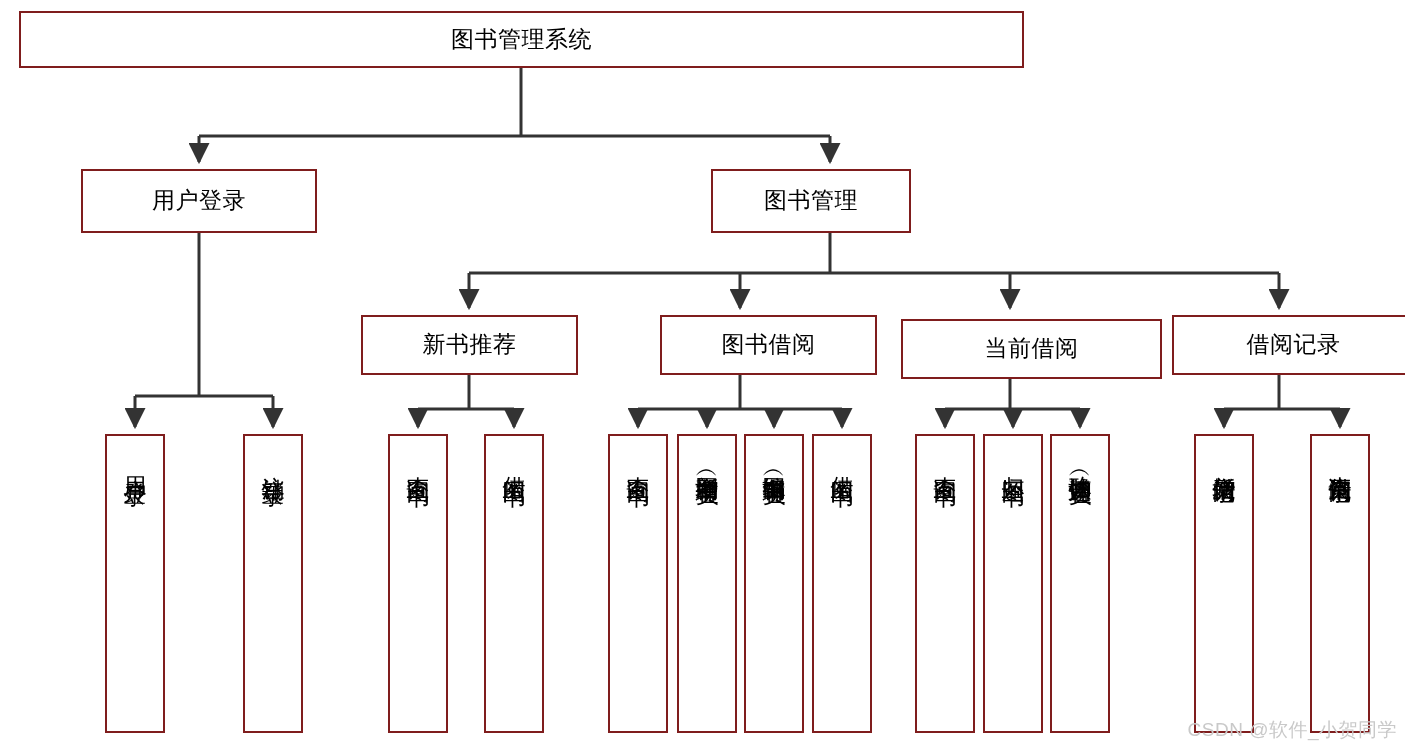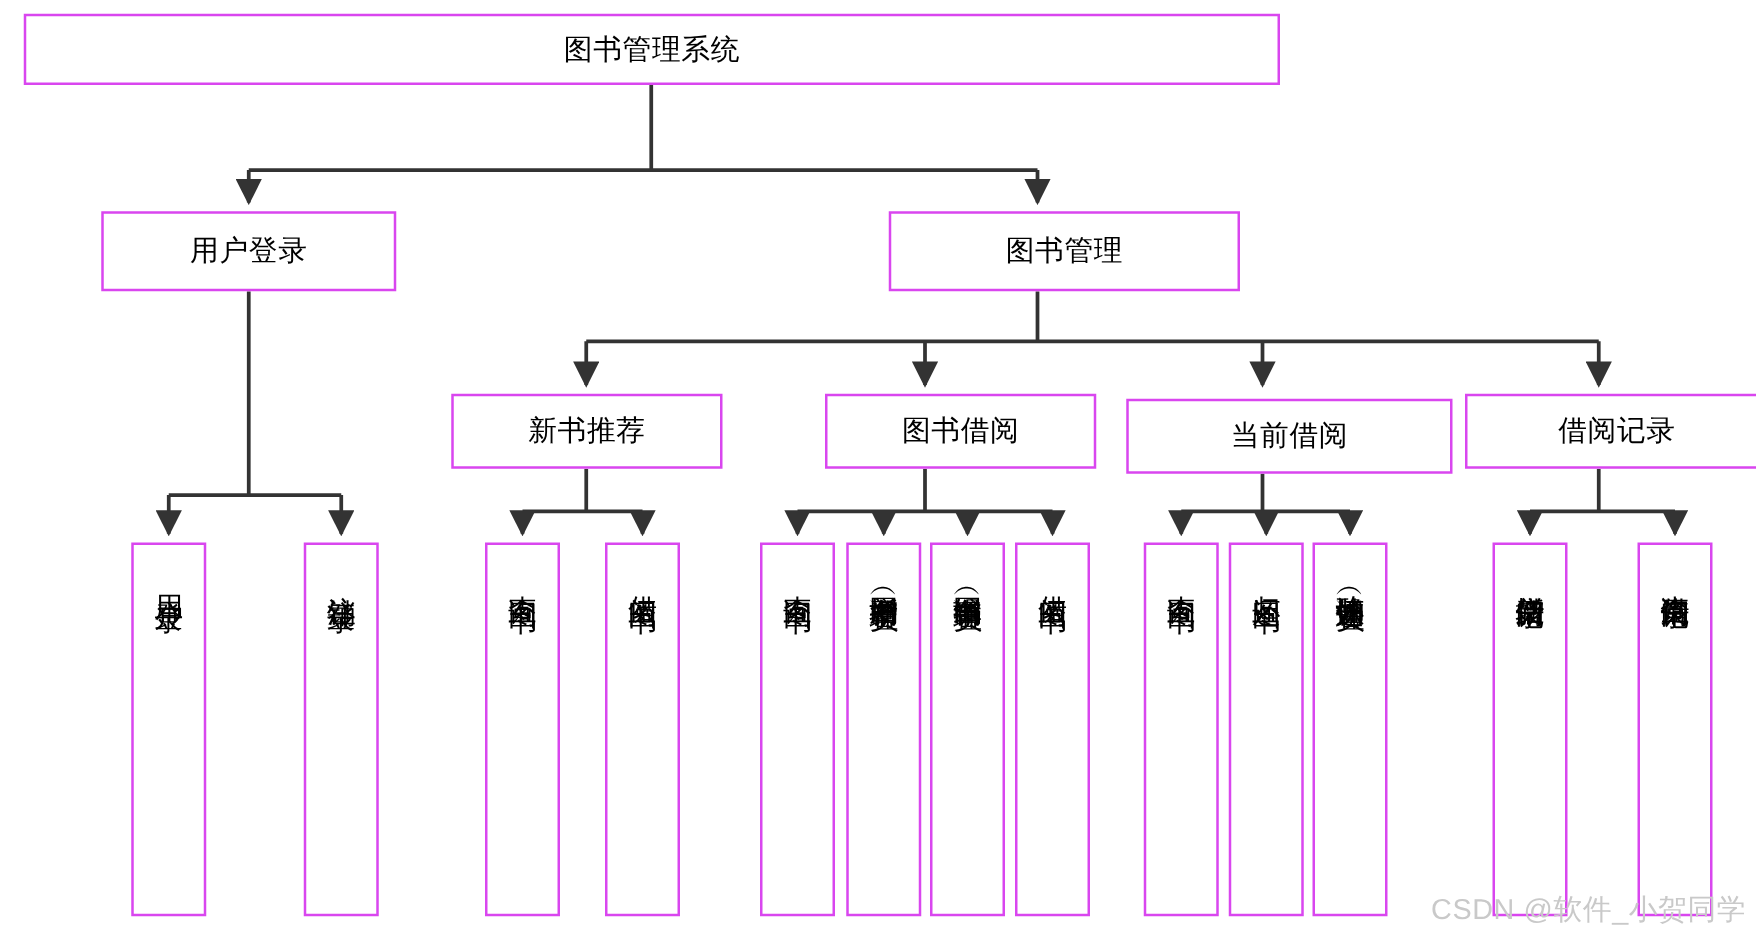--- a/index.html
+++ b/index.html
@@ -22,21 +22,21 @@
     left: 0;
     top: 0;
     width: 1405px;
     height: 747px;
     pointer-events: none;
   }
   .node {
     position: absolute;
     box-sizing: border-box;
     background: #ffffff;
-    border: 2px solid #d946ef;
+    border: 2px solid #7f1d1d;
     display: flex;
     align-items: center;
     justify-content: center;
     color: #000000;
     text-align: center;
     line-height: 1.18;
   }
   .node .lbl {
     display: block;
     white-space: nowrap;
@@ -57,21 +57,21 @@
     letter-spacing: 3px;
     line-height: 1;
   }
   .node.vert.tight .lbl {
     letter-spacing: 1px;
   }
   .watermark {
     position: absolute;
     right: 8px;
     bottom: 4px;
-    font-size: 23px;
+    font-size: 19px;
     color: #c9c9c9;
     white-space: nowrap;
     letter-spacing: 0.5px;
     margin-top: 44px;
   }
 </style>
 </head>
 <body>
 
 <div id="canvas">
@@ -126,21 +126,21 @@
     </g>
   </svg>
 
   <div id="nodes-layer">
       <div class="node horiz" style="left: 19px; top: 11px; width: 1005px; height: 57px;">
         <span class="lbl">图书管理系统</span>
       </div>
       <div class="node horiz" style="left: 81px; top: 169px; width: 236px; height: 64px;">
         <span class="lbl">用户登录</span>
       </div>
-      <div class="node horiz" style="left: 711px; top: 169px; width: 281px; height: 64px;">
+      <div class="node horiz" style="left: 711px; top: 169px; width: 200px; height: 64px;">
         <span class="lbl">图书管理</span>
       </div>
       <div class="node horiz" style="left: 361px; top: 315px; width: 217px; height: 60px; text-align: right;">
         <span class="lbl">新书推荐</span>
       </div>
       <div class="node horiz" style="left: 660px; top: 315px; width: 217px; height: 60px;">
         <span class="lbl">图书借阅</span>
       </div>
       <div class="node horiz" style="left: 901px; top: 319px; width: 261px; height: 60px;">
         <span class="lbl">当前借阅</span>

